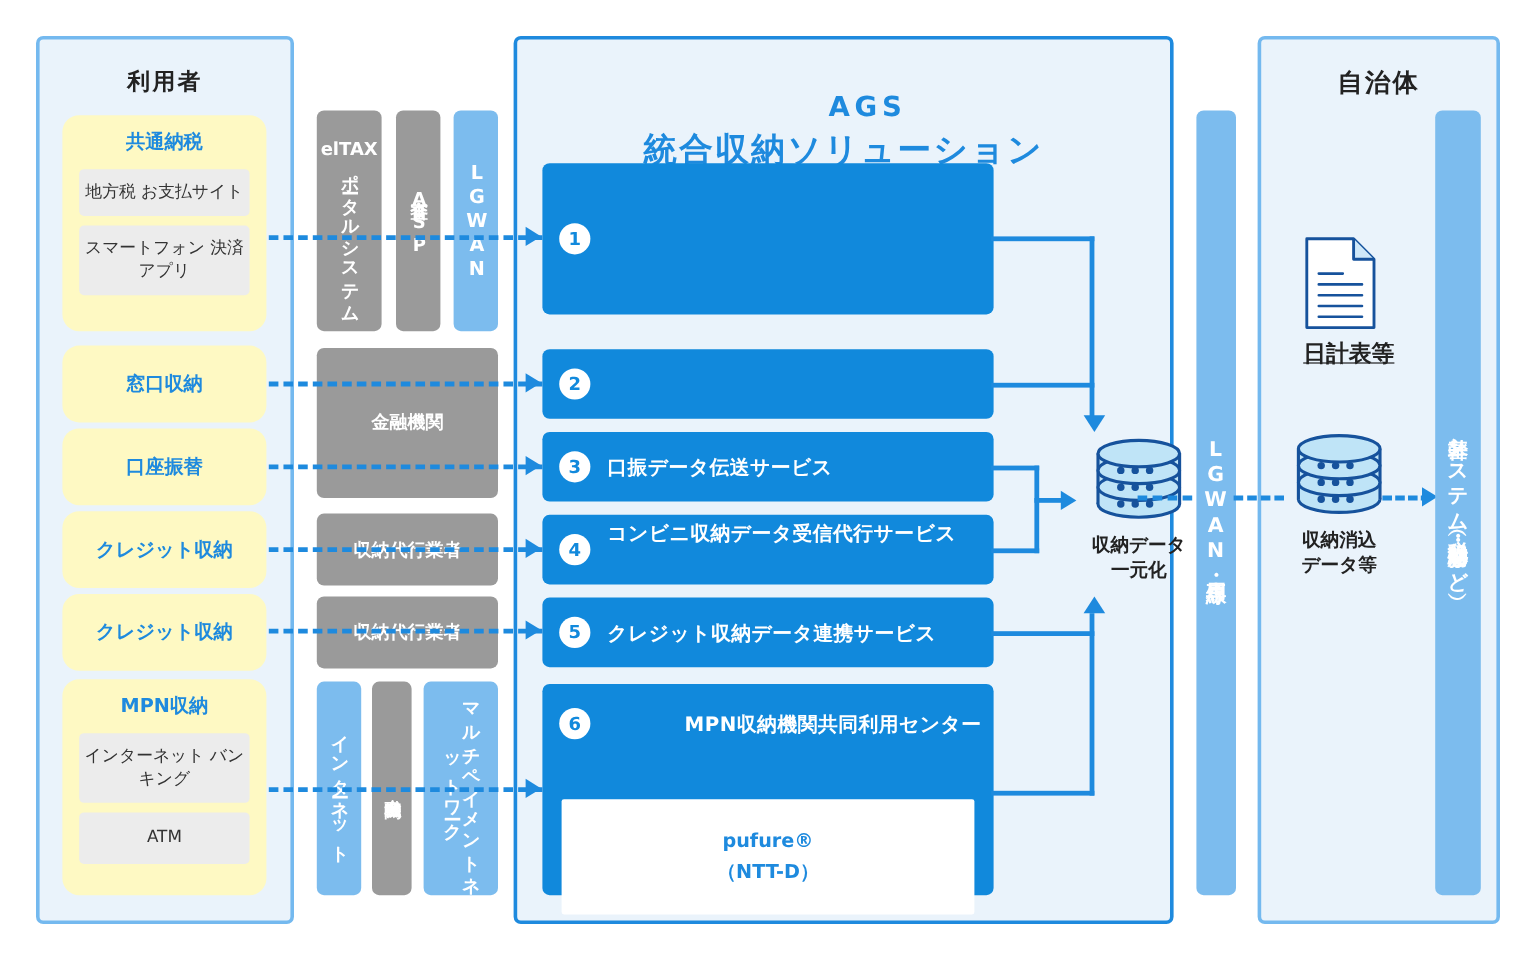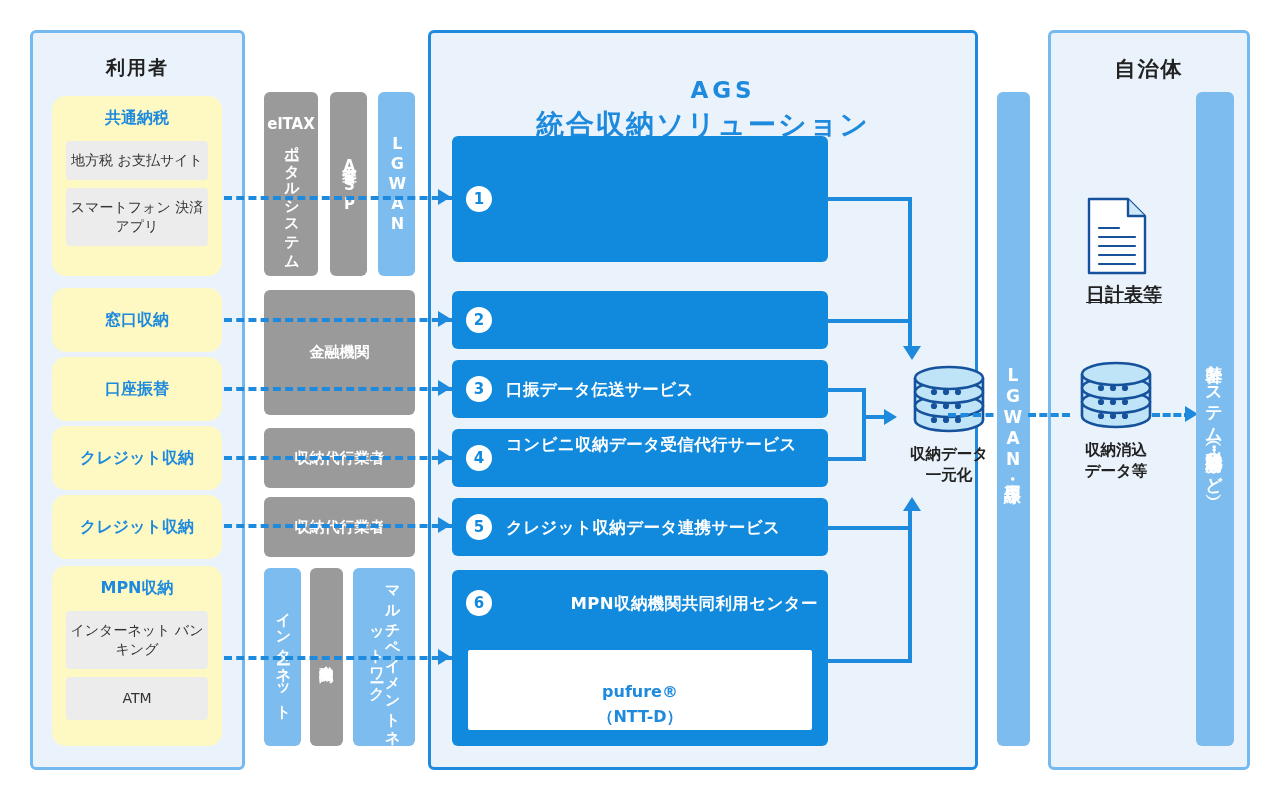--- a/index.html
+++ b/index.html
@@ -208,21 +208,21 @@
   </div>
 
   <div class="svc" style="top:498px;height:58px;">
     <div class="num" style="top:16px;">5</div>
     <div class="lbl" style="top:18px;">クレジット収納データ連携サービス</div>
   </div>
 
   <div class="svc" style="top:570px;height:176px;">
     <div class="num" style="top:20px;">6</div>
     <div class="lbl" style="top:22px;text-align:right;">MPN収納機関共同利用センター</div>
-    <div class="pufure" style="top:80px;height:80px;justify-content:flex-end;">
+    <div class="pufure" style="top:96px;height:96px;">
       <span>pufure®</span>
       <span>（NTT-D）</span>
     </div>
   </div>
 
   <div class="solid-h" style="left:826px;top:197px;width:86px;"></div>
   <div class="solid-h" style="left:826px;top:319px;width:86px;"></div>
   <div class="solid-v" style="left:908px;top:197px;height:153px;"></div>
   <div class="arrow-d" style="left:903px;top:346px;"></div>
 

